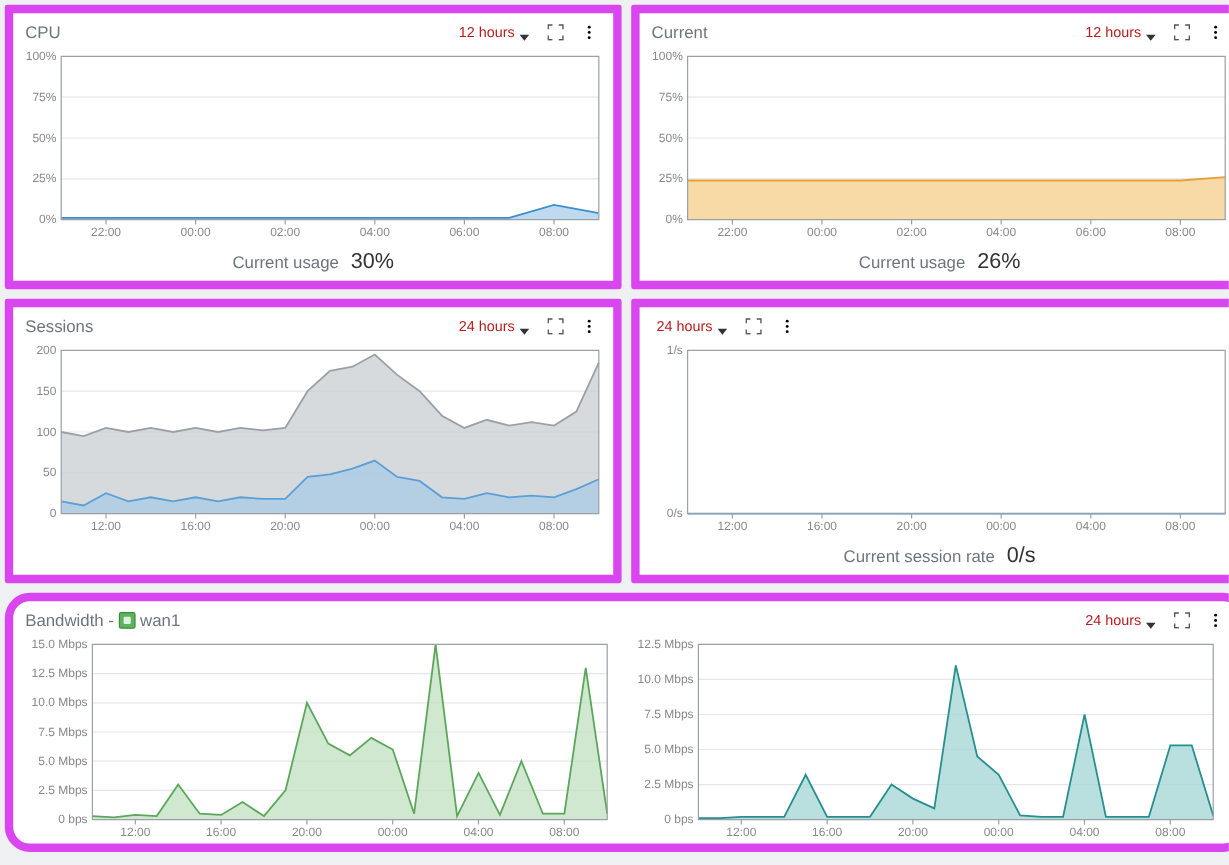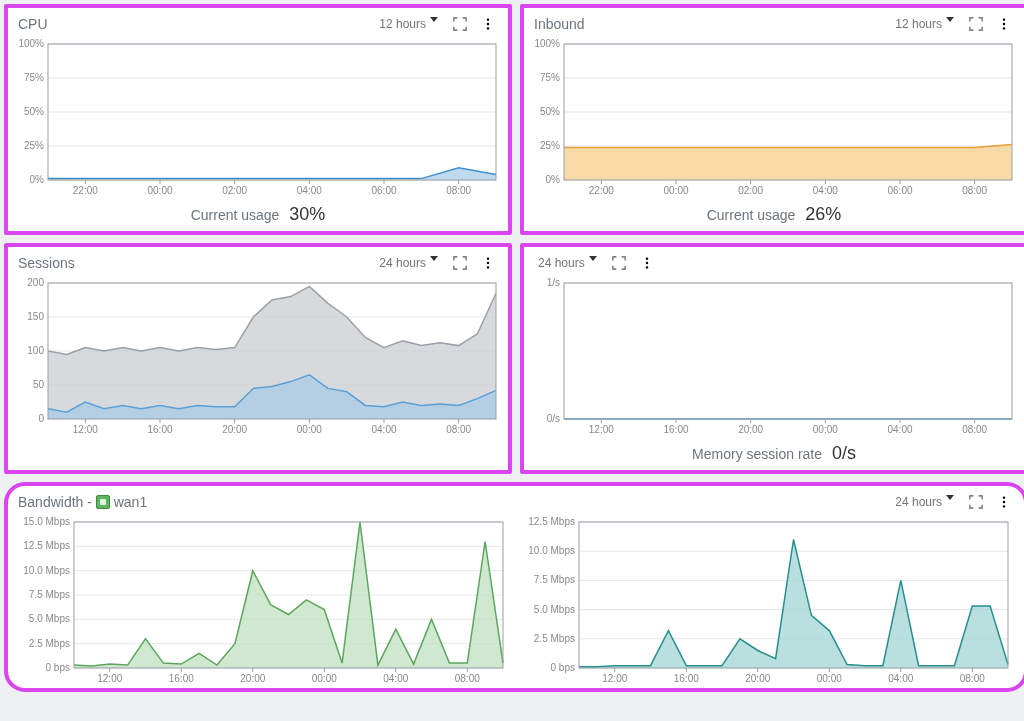--- a/index.html
+++ b/index.html
@@ -11,43 +11,43 @@
     width: 1024px;
   }
   .grid {
     display: grid;
     grid-template-columns: 1fr 1fr;
     gap: 8px;
     padding: 4px;
   }
   .panel {
     background: #fff;
-    border: 4px solid #d946ef;
+    border: 7px solid #d946ef;
     border-radius: 2px;
     display: flex;
     flex-direction: column;
   }
   .panel.full { grid-column: 1 / span 2; border-radius: 21px; }
   .panel-header {
     display: flex;
     align-items: center;
     padding: 6px 10px 4px 10px;
     gap: 8px;
   }
   .panel-title {
     flex: 1;
     font-size: 14px;
     color: #6c757d;
     font-weight: 400;
   }
   .time-sel {
     display: inline-flex;
-    align-items: flex-start;
+    align-items: flex-end;
     gap: 4px;
-    color: #737373;
+    color: #b91c1c;
     font-size: 12px;
     cursor: pointer;
     padding: 2px 4px;
   }
   .caret {
     width: 0; height: 0;
     border-left: 4px solid transparent;
     border-right: 4px solid transparent;
     border-top: 5px solid #333;
   }
@@ -155,21 +155,21 @@
           <text x="444.66666666666663" y="156" text-anchor="middle" font-size="10" fill="#888">08:00</text>
         </svg>
     </div>
     <div class="footer">
       <span><span>Current usage</span> <span class="big">30%</span></span>
     </div>
   </div>
 
   <div class="panel">
     <div class="panel-header">
-      <div class="panel-title">Inbound</div>
+      <div class="panel-title">Current</div>
       <div class="time-sel">
         <span>12 hours</span>
         <span class="caret"></span>
       </div>
       <div class="icon-btn icon-expand">
         <svg viewBox="0 0 16 16">
             <path fill="none" stroke="currentColor" stroke-width="1.3" d="M1 5V1h4 M15 5V1h-4 M1 11v4h4 M15 11v4h-4"></path>
           </svg>
       </div>
       <div class="icon-btn icon-dots">
@@ -302,21 +302,21 @@
           <text x="220.66666666666669" y="156" text-anchor="middle" font-size="10" fill="#888">20:00</text>
           <line x1="295.33333333333337" x2="295.33333333333337" y1="142" y2="146" stroke="#9aa0a6"></line>
           <text x="295.33333333333337" y="156" text-anchor="middle" font-size="10" fill="#888">00:00</text>
           <line x1="370" x2="370" y1="142" y2="146" stroke="#9aa0a6"></line>
           <text x="370" y="156" text-anchor="middle" font-size="10" fill="#888">04:00</text>
           <line x1="444.66666666666663" x2="444.66666666666663" y1="142" y2="146" stroke="#9aa0a6"></line>
           <text x="444.66666666666663" y="156" text-anchor="middle" font-size="10" fill="#888">08:00</text>
         </svg>
     </div>
     <div class="footer">
-      <span><span>Memory session rate</span> <span class="big">0/s</span></span>
+      <span><span>Current session rate</span> <span class="big">0/s</span></span>
     </div>
   </div>
 
   <div class="panel full">
     <div class="panel-header">
       <div class="panel-title">
         <span>Bandwidth - </span>
         <span class="iface-icon"></span>
         <span>wan1</span>
       </div>

